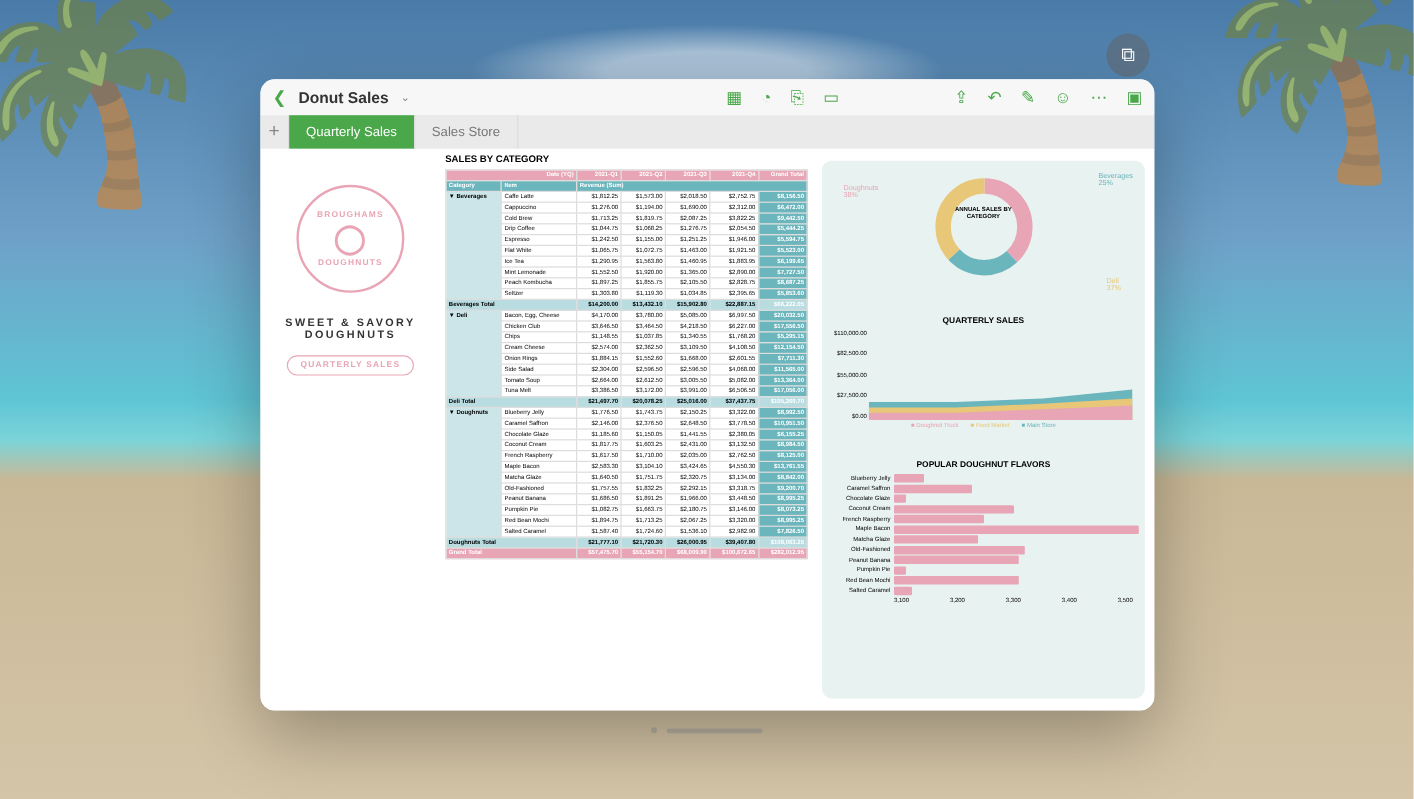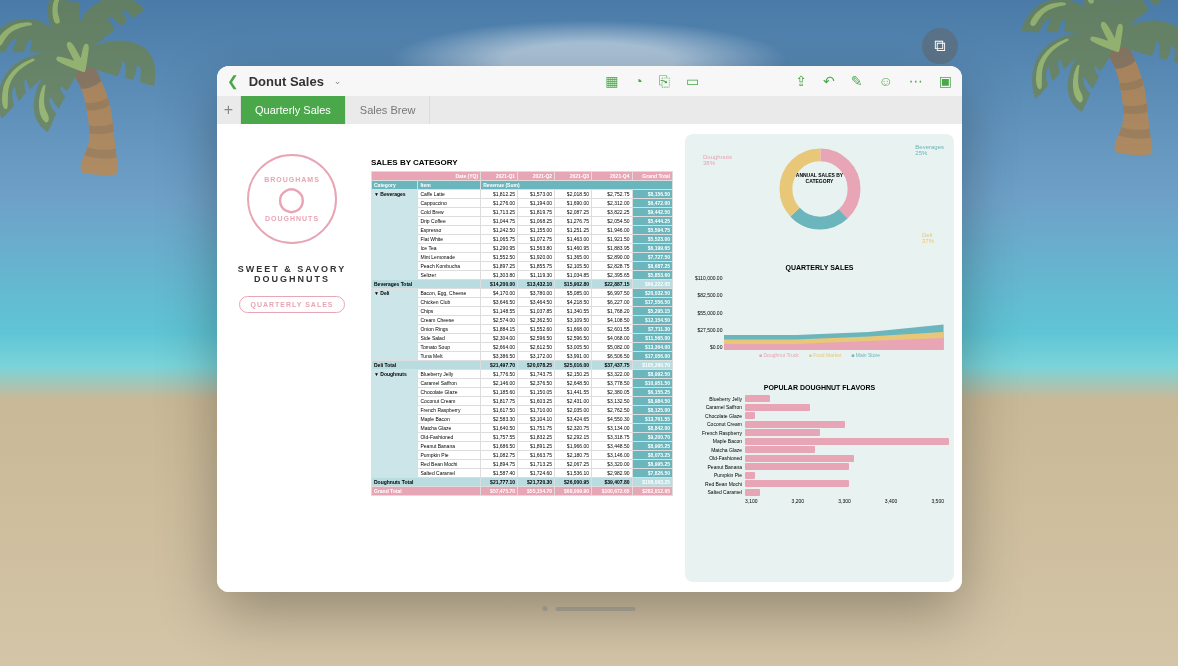--- a/index.html
+++ b/index.html
@@ -131,23 +131,22 @@
   padding: 4px 10px;
   border: 1px solid #e8a5b5;
   border-radius: 10px;
   font-size: 7px;
   font-weight: 700;
   letter-spacing: 1px;
   color: #e8a5b5;
 }
 .table-panel {
   width: 310px;
-  padding: 22px 4px;
+  padding: 4px 4px;
   font-size: 5px;
-  margin-top: 12px;
 }
 .table-title { font-size: 8px; font-weight: bold; margin-bottom: 4px; }
 .sheet { width: 100%; border-collapse: collapse; }
 .sheet th, .sheet td { padding: 1px 2px; text-align: right; border: 0.5px solid #ddd; white-space: nowrap; }
 .sheet .item-col { text-align: left; }
 .sheet thead .hdr1 { background: #e8a5b5; color: #fff; font-weight: bold; }
 .sheet thead .hdr2 { background: #6bb5bc; color: #fff; font-weight: bold; }
 .sheet .cat-cell { background: #cce5e8; font-weight: bold; text-align: left; vertical-align: top; }
 .sheet .total-row td { background: #b8dce0; font-weight: bold; }
 .sheet .gt-col { background: #6bb5bc; color: #fff; font-weight: bold; }
@@ -224,21 +223,21 @@
       <span>✎</span>
       <span>☺</span>
       <span>⋯</span>
       <span>▣</span>
     </div>
   </div>
 
   <div class="tabs">
     <div class="add-tab">+</div>
     <div class="tab active">Quarterly Sales</div>
-    <div class="tab">Sales Brew</div>
+    <div class="tab">Sales Store</div>
   </div>
 
   <div class="content">
     <div class="left-panel">
       <div class="logo">
         <span>BROUGHAMS</span>
         <span class="donut">◯</span>
         <span>DOUGHNUTS</span>
       </div>
       <div class="brand-line1">SWEET &amp; SAVORY</div>

